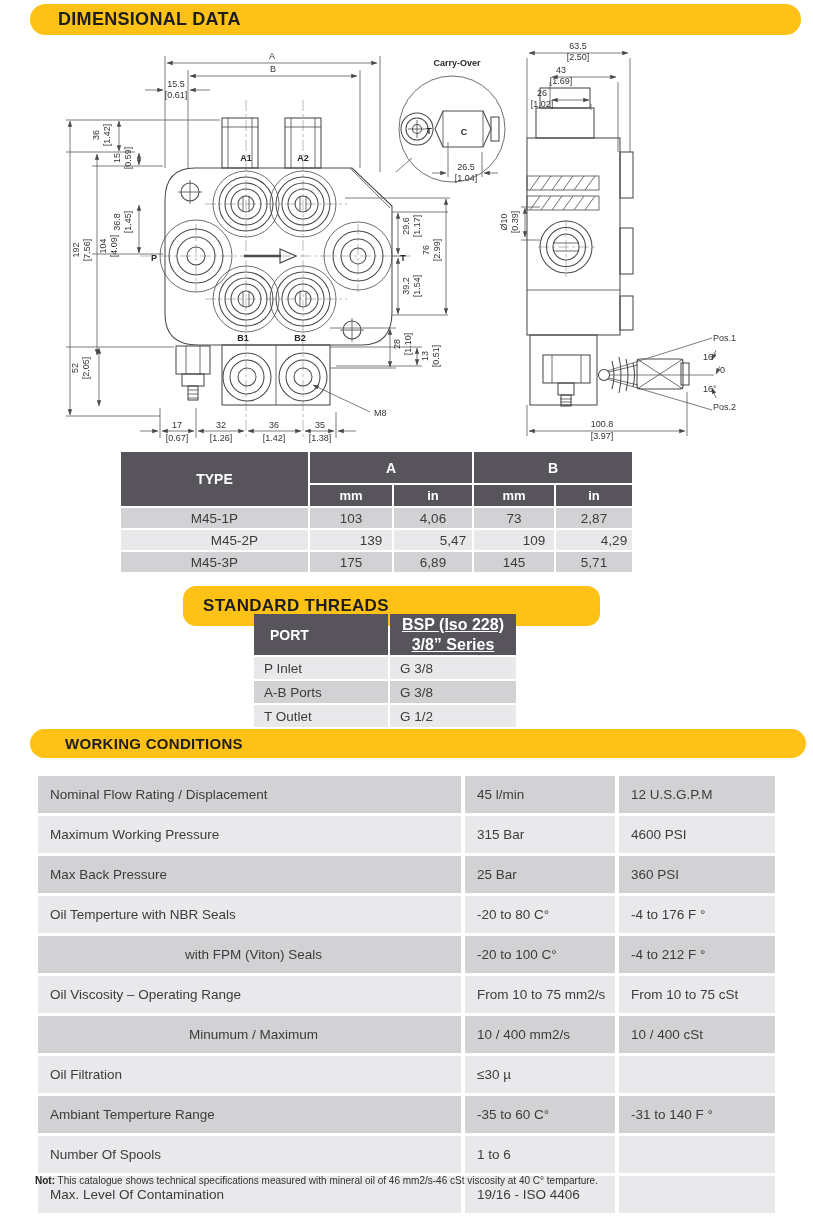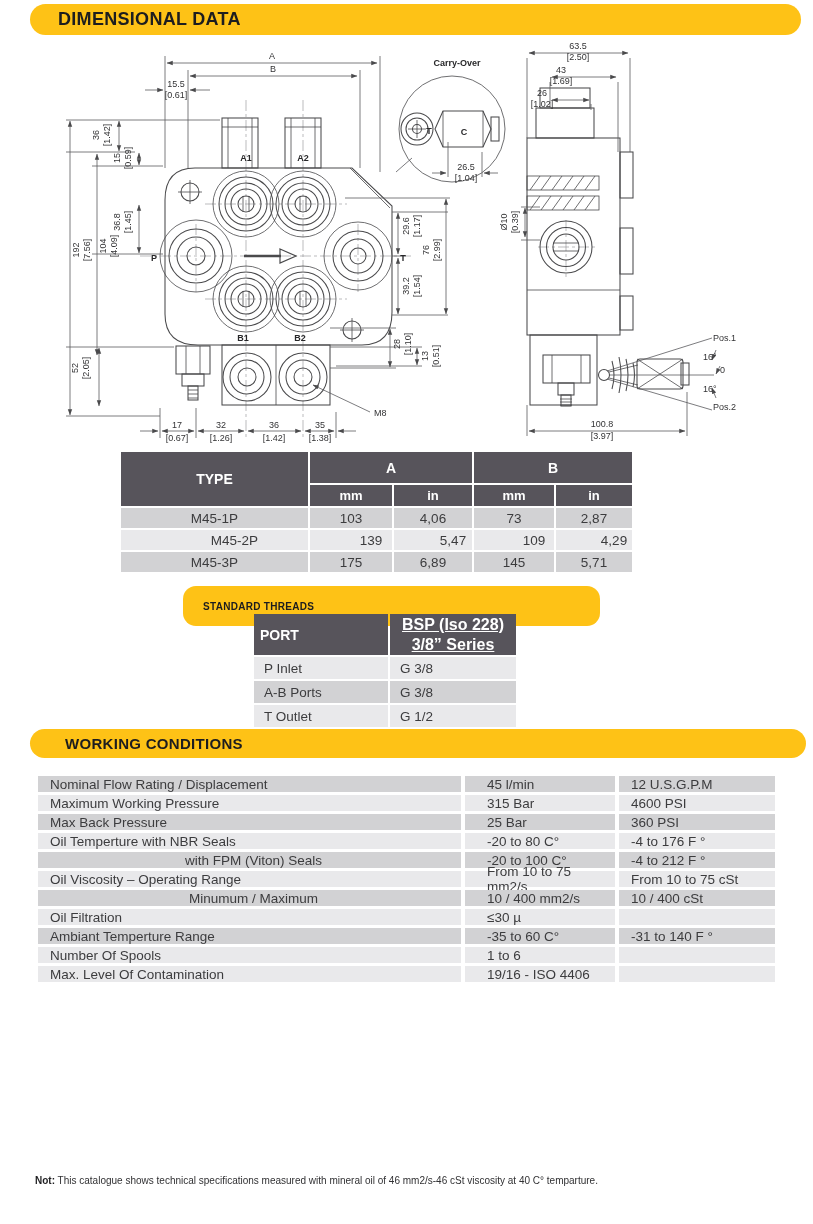--- a/index.html
+++ b/index.html
@@ -1,19 +1,19 @@
 <!DOCTYPE html>
 <html><head>
 <meta charset="utf-8">
 <style>
   html,body{margin:0;padding:0;background:#ffffff;}
   body{width:813px;height:1224px;position:relative;font-family:"Liberation Sans",sans-serif;overflow:hidden;}
   .banner{position:absolute;background:#FEC216;border-radius:16px;display:flex;align-items:center;color:#1d1d1f;font-weight:bold;letter-spacing:.3px;}
   #banner-dimensional{left:30px;top:4px;width:743px;height:31px;font-size:18px;padding-left:28px;}
-  #banner-threads{left:183px;top:586px;width:397px;height:40px;font-size:10px;padding-left:20px;border-radius:13px;}
+  #banner-threads{left:183px;top:586px;width:397px;height:40px;font-size:17px;padding-left:20px;border-radius:13px;}
   #banner-working{left:30px;top:729px;width:741px;height:29px;font-size:15px;padding-left:35px;border-radius:15px;}
 
   svg text{font-family:"Liberation Sans",sans-serif;}
   .dl{stroke:#4a4a4c;fill:none;stroke-width:1.05;}
   .dlt{stroke:#4a4a4c;fill:none;stroke-width:.8;}
   .dim{stroke:#5b5b5e;fill:none;stroke-width:.8;}
   .cl{stroke:#8f8f92;fill:none;stroke-width:.6;stroke-dasharray:11 3 3 3;}
   .dt{fill:#333335;font-size:9px;}
   .pl{fill:#28282a;font-weight:bold;}
 
@@ -21,31 +21,31 @@
   #type-table{position:absolute;left:121px;top:452px;width:503px;display:grid;grid-template-columns:187px 82px 78px 80px 76px;grid-template-rows:31px 21px 20px 20px 20px;gap:2px;font-size:13.5px;color:#3c3c3e;}
   #type-table .hd{background:#57545B;color:#fff;font-weight:bold;display:flex;align-items:center;justify-content:center;font-size:14px;}
   #type-table .sub{font-size:13px;}
   #type-table .c{display:flex;align-items:center;justify-content:center;}
   .r-dark{background:#D2D2D4;}
   .r-light{background:#E9E9EB;padding-left:40px;}
 
   
   #threads-table{position:absolute;left:254px;top:614px;width:262px;display:grid;grid-template-columns:134px 126px;grid-template-rows:41px 22px 22px 22px;gap:2px;font-size:13.5px;color:#3c3c3e;}
   #threads-table .hd{background:#57545B;color:#fff;font-weight:bold;}
-  #threads-table .hd.port{display:flex;align-items:center;padding-left:6px;font-size:14px;}
+  #threads-table .hd.port{display:flex;align-items:center;padding-left:16px;font-size:14px;}
   #threads-table .hd.bsp{display:flex;flex-direction:column;align-items:center;justify-content:center;font-size:16px;line-height:1.25;text-decoration:underline;}
   #threads-table .c{display:flex;align-items:center;padding-left:10px;}
 
   
   #working-table{position:absolute;left:38px;top:776px;width:737px;font-size:13.5px;color:#3c3c3e;}
   .w-row{display:flex;gap:4px;margin-bottom:3px;}
   .w-row .c1{width:423px;display:flex;align-items:center;padding-left:12px;box-sizing:border-box;}
-  .w-row .c2{width:150px;display:flex;align-items:center;padding-left:22px;box-sizing:border-box;}
+  .w-row .c2{width:150px;display:flex;align-items:center;padding-left:12px;box-sizing:border-box;}
   .w-row .c3{width:156px;display:flex;align-items:center;padding-left:12px;box-sizing:border-box;}
-  .w-row.h28 .c1,.w-row.h28 .c2,.w-row.h28 .c3{height:16px;}
+  .w-row.h28 .c1,.w-row.h28 .c2,.w-row.h28 .c3{height:37px;}
   .w-row.h42 .c1,.w-row.h42 .c2,.w-row.h42 .c3{height:42px;}
   .w-row .center{justify-content:center;padding-left:8px;}
   .two-line{flex-direction:column;align-items:flex-start;justify-content:center;line-height:1.3;}
   .two-line .l2{width:100%;text-align:center;}
 
   #note{position:absolute;left:35px;top:1163px;width:708px;font-size:10px;color:#313133;line-height:1.55;}
   #note b{color:#1f1f21;}
 </style>
 </head>
 <body>

